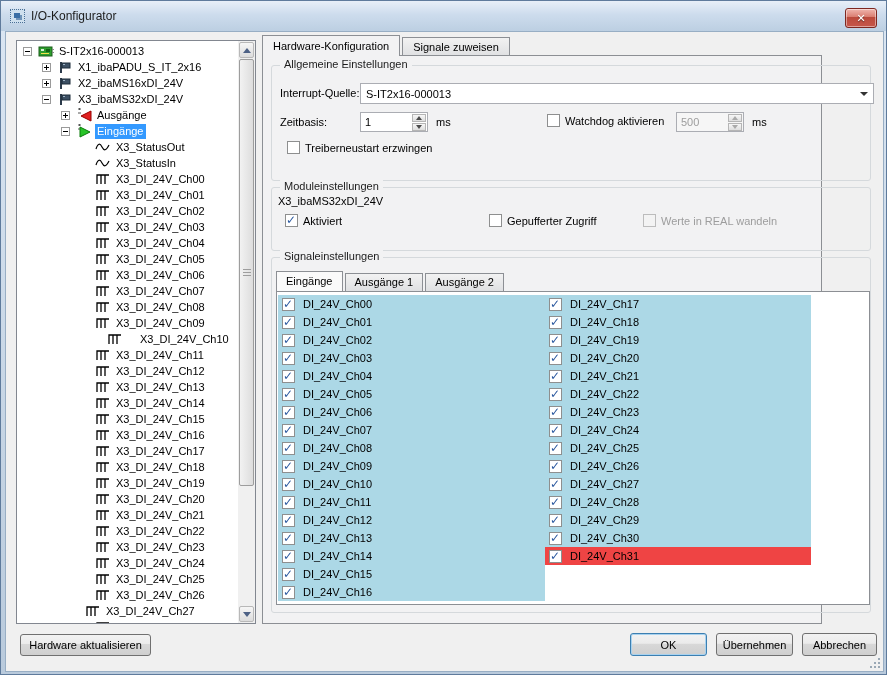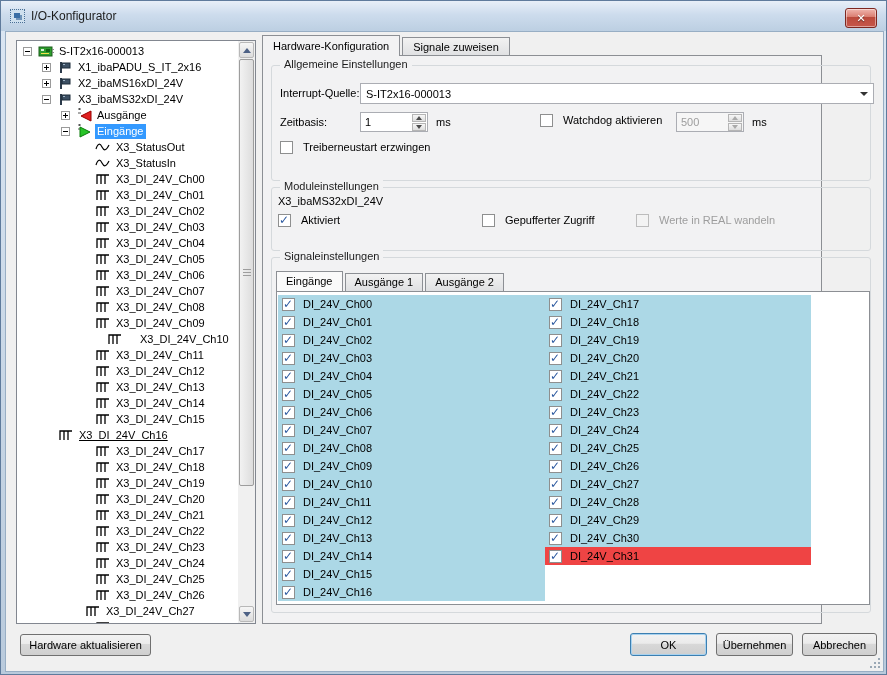--- a/index.html
+++ b/index.html
@@ -84,21 +84,21 @@
   .stri-up { width:0;height:0;border-left:3px solid transparent;border-right:3px solid transparent;border-bottom:4px solid #4b4b4b; }
   .stri-down { width:0;height:0;border-left:3px solid transparent;border-right:3px solid transparent;border-top:4px solid #4b4b4b; }
   .spin.disabled .stri-up { border-bottom-color:#aaa; }
   .spin.disabled .stri-down { border-top-color:#aaa; }
 
   .cb { display:inline-block; width:13px; height:13px; border:1px solid #8e8f8f; background:#fff;
     vertical-align:middle; position:relative; flex:0 0 13px; }
   .cb.checked::after { content:"✓"; position:absolute; left:0px; top:-2px; color:#2c5aa0;
     font-size:12px; font-weight:bold; }
   .cb.disabled { border-color:#bcbcbc; background:#f3f3f3; }
-  .cbrow { position:absolute; display:flex; gap:10px; white-space:nowrap; } 
+  .cbrow { position:absolute; display:flex; align-items:center; gap:5px; white-space:nowrap;margin-left:7px; } 
   .inner-tabs { position:absolute; left:4px; top:13px; display:flex; align-items:flex-end; height:20px; }
   .inner-tabs .tab { padding:2px 9px 2px; height:18px; }
   .inner-tabs .tab.active { background:#fafafa; height:20px; padding-top:3px; }
   .siglist { position:absolute; left:4px; top:33px; width:594px; height:314px; background:#fff;
     border:1px solid #8c8f94; overflow:hidden; }
   .sigcol { position:absolute; top:3px; }
   .sigcol.left { left:1px; width:267px; }
   .sigcol.right { left:268px; width:266px; }
   .sig-row { height:18px; display:flex; align-items:center; padding-left:4px; }
   .sig-row .cb { margin-right:8px; }
@@ -360,21 +360,21 @@
           </div>
           <div class="tree-row" style="padding-left: 63px;">
             <span class="exp-space"></span>
             <span class="tree-ico">
               <svg width="14" height="12" viewBox="0 0 14 12">
                 <path d="M1 11 V2 H5 V11 M5 2 H9 M9 11 V2 H13" stroke="#000" stroke-width="1.3" fill="none"></path>
               </svg>
             </span>
             <span class="tree-label">X3_DI_24V_Ch15</span>
           </div>
-          <div class="tree-row" style="padding-left: 26px; text-decoration: underline;">
+          <div class="tree-row" style="padding-left: 63px;">
             <span class="exp-space"></span>
             <span class="tree-ico">
               <svg width="14" height="12" viewBox="0 0 14 12">
                 <path d="M1 11 V2 H5 V11 M5 2 H9 M9 11 V2 H13" stroke="#000" stroke-width="1.3" fill="none"></path>
               </svg>
             </span>
             <span class="tree-label">X3_DI_24V_Ch16</span>
           </div>
           <div class="tree-row" style="padding-left: 63px;">
             <span class="exp-space"></span>

